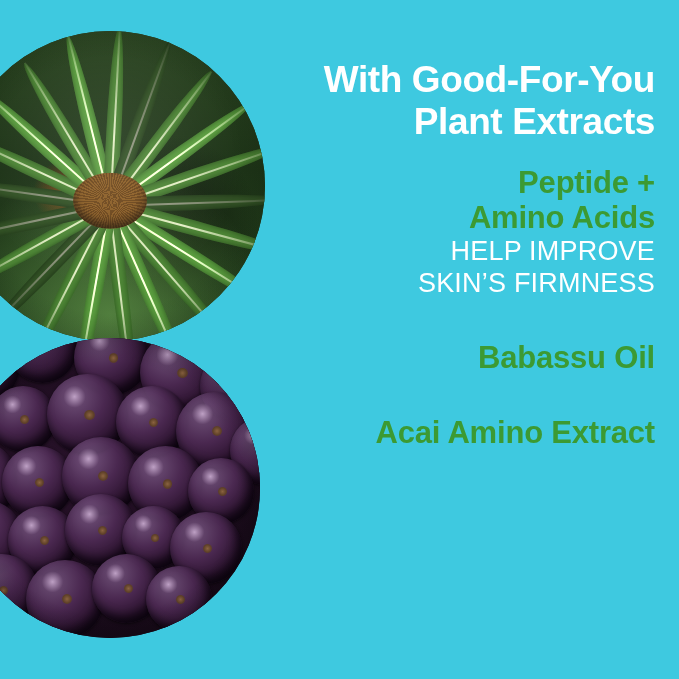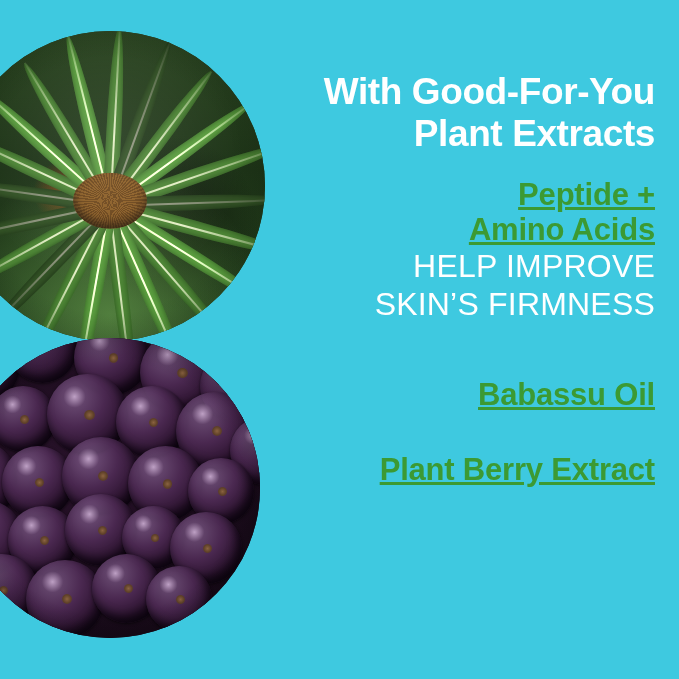--- a/index.html
+++ b/index.html
@@ -139,21 +139,21 @@
     position: absolute;
     inset: 0;
     background: radial-gradient(circle at 50% 50%, rgba(0,0,0,0) 60%, rgba(5,0,6,.55) 100%);
     pointer-events: none;
   }
 
   
   .text-col {
     position: absolute;
     right: 24px;
-    top: 12px;
+    top: 0;
     width: 430px;
     height: 535px;
     text-align: right;
   }
 
   .headline {
     margin: 0;
     padding-top: 59px;
     color: #ffffff;
     font-size: 37px;
@@ -166,33 +166,32 @@
   .block {
     margin-top: 30px;
   }
   .block-title {
     color: #3c9a33;
     font-size: 31px;
     font-weight: bold;
     line-height: 1.13;
     letter-spacing: -0.2px;
     white-space: pre-line;
-    text-decoration: underline;
   }
   .block-body {
     color: #ffffff;
-    font-size: 32px;
+    font-size: 27px;
     font-weight: normal;
     line-height: 1.21;
     letter-spacing: 0.2px;
     white-space: pre-line;
   }
 
   #block-peptide { margin-top: 22px; }
-  #block-babassu { margin-top: 53px; }
+  #block-babassu { margin-top: 40px; }
   #block-acai    { margin-top: 40px; }
 </style>
 </head>
 <body>
 
 <div class="poster">
 
   <div class="circle" id="palm-circle">
     <div class="palm-canvas">
       <div class="frond dark" style="transform: rotate(188deg) scaleX(.92);"></div>
@@ -267,17 +266,17 @@
 Amino Acids</div>
       <div class="block-body">HELP IMPROVE
 SKIN’S FIRMNESS</div>
     </div>
 
     <div class="block" id="block-babassu">
       <div class="block-title">Babassu Oil</div>
     </div>
 
     <div class="block" id="block-acai">
-      <div class="block-title">Plant Berry Extract</div>
+      <div class="block-title">Acai Amino Extract</div>
     </div>
 
   </div>
 </div>
 
 </body></html>

